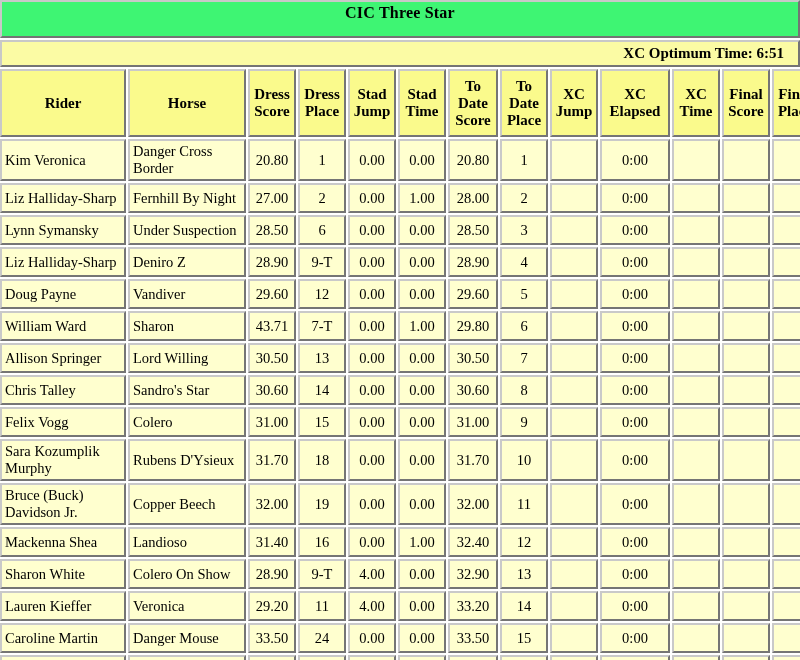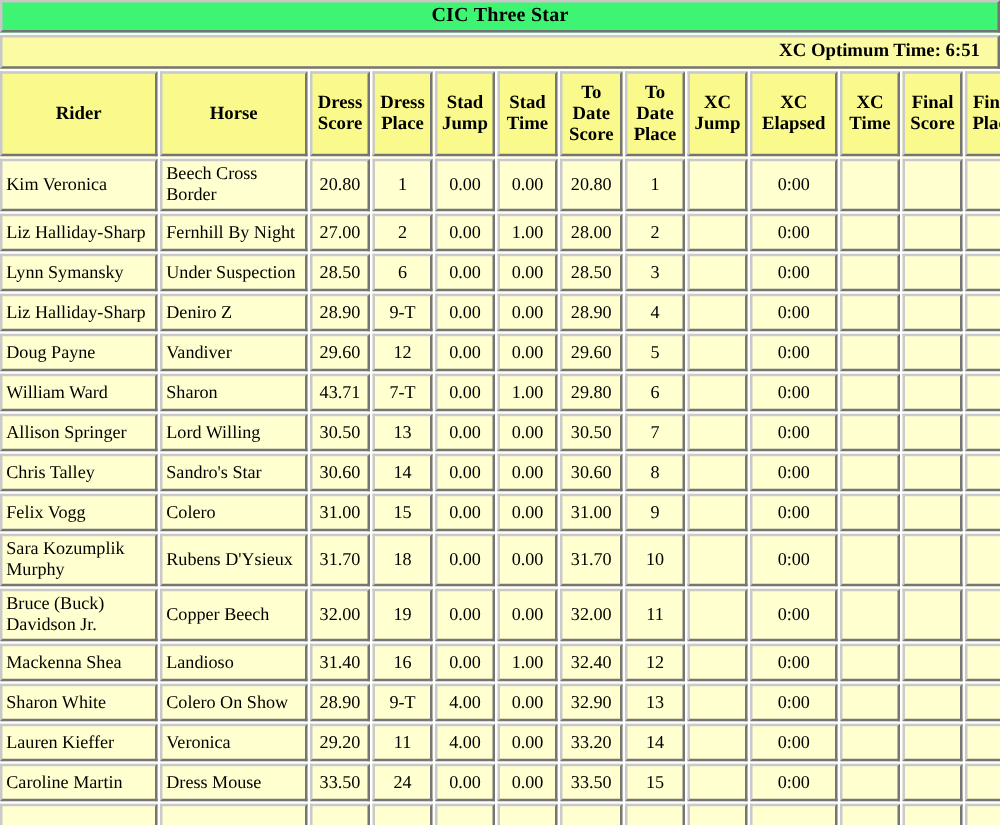--- a/index.html
+++ b/index.html
@@ -25,21 +25,21 @@
   
   .banner {
     width: 800px;
     box-sizing: border-box;
     background: #3ef573;
     border: 2px outset #c8c8c8;
     text-align: center;
     font-weight: bold;
     font-size: 16px;
     line-height: 19px;
-    padding: 1px 0 2px 0;
+    padding: 1px 0 14px 0;
     letter-spacing: 0.2px;
   }
 
   
   .optbar {
     width: 800px;
     box-sizing: border-box;
     background: #fbfba4;
     border: 2px outset #c8c8c8;
     text-align: right;
@@ -142,21 +142,21 @@
           <th><span>XC</span><br><span>Jump</span></th>
           <th><span>XC</span><br><span>Elapsed</span></th>
           <th><span>XC</span><br><span>Time</span></th>
           <th><span>Final</span><br><span>Score</span></th>
           <th><span>Final</span><br><span>Place</span></th>
         </tr>
     </thead>
     <tbody>
         <tr>
           <td class="rider">Kim Veronica</td>
-          <td class="horse">Beech Cross Border</td>
+          <td class="horse">Danger Cross Border</td>
           <td class="num">20.80</td>
           <td class="num">1</td>
           <td class="num">0.00</td>
           <td class="num">0.00</td>
           <td class="num">20.80</td>
           <td class="num">1</td>
           <td class="blank">&nbsp;</td>
           <td class="num">0:00</td>
           <td class="blank">&nbsp;</td>
           <td class="blank">&nbsp;</td>
@@ -352,21 +352,21 @@
           <td class="num">33.20</td>
           <td class="num">14</td>
           <td class="blank">&nbsp;</td>
           <td class="num">0:00</td>
           <td class="blank">&nbsp;</td>
           <td class="blank">&nbsp;</td>
           <td class="blank">&nbsp;</td>
         </tr>
         <tr>
           <td class="rider">Caroline Martin</td>
-          <td class="horse">Dress Mouse</td>
+          <td class="horse">Danger Mouse</td>
           <td class="num">33.50</td>
           <td class="num">24</td>
           <td class="num">0.00</td>
           <td class="num">0.00</td>
           <td class="num">33.50</td>
           <td class="num">15</td>
           <td class="blank">&nbsp;</td>
           <td class="num">0:00</td>
           <td class="blank">&nbsp;</td>
           <td class="blank">&nbsp;</td>

